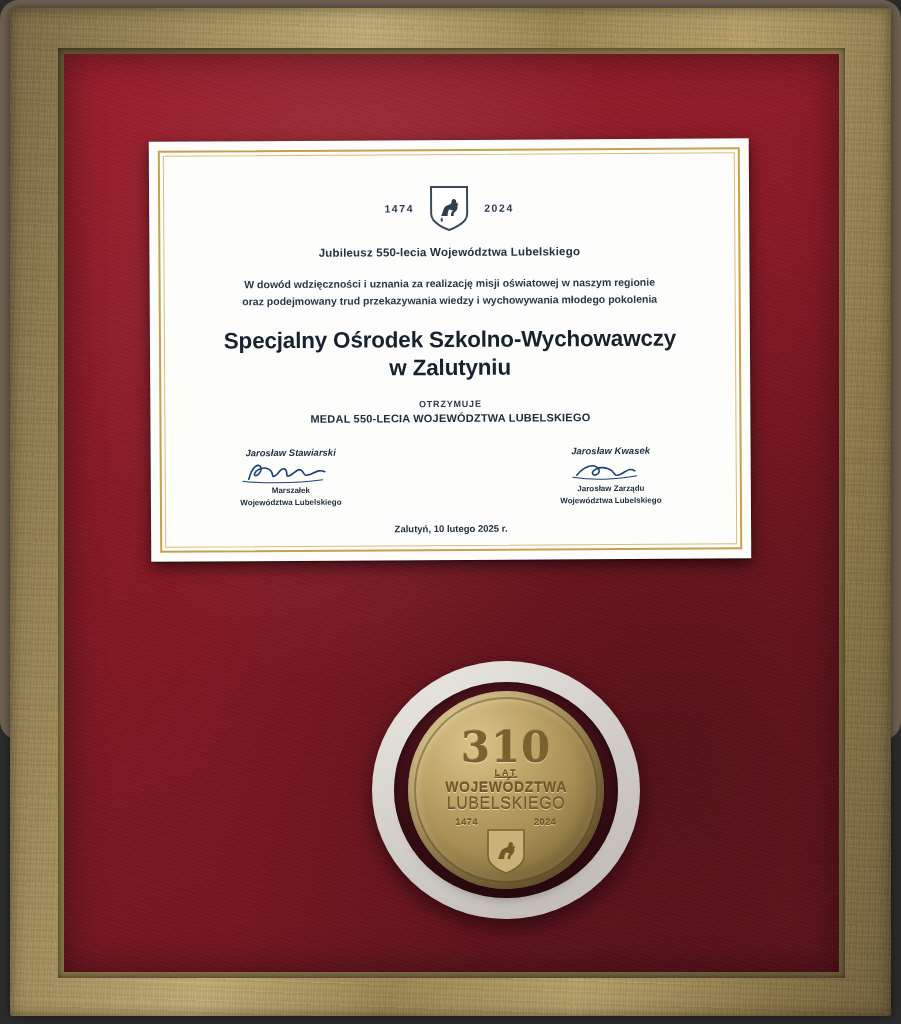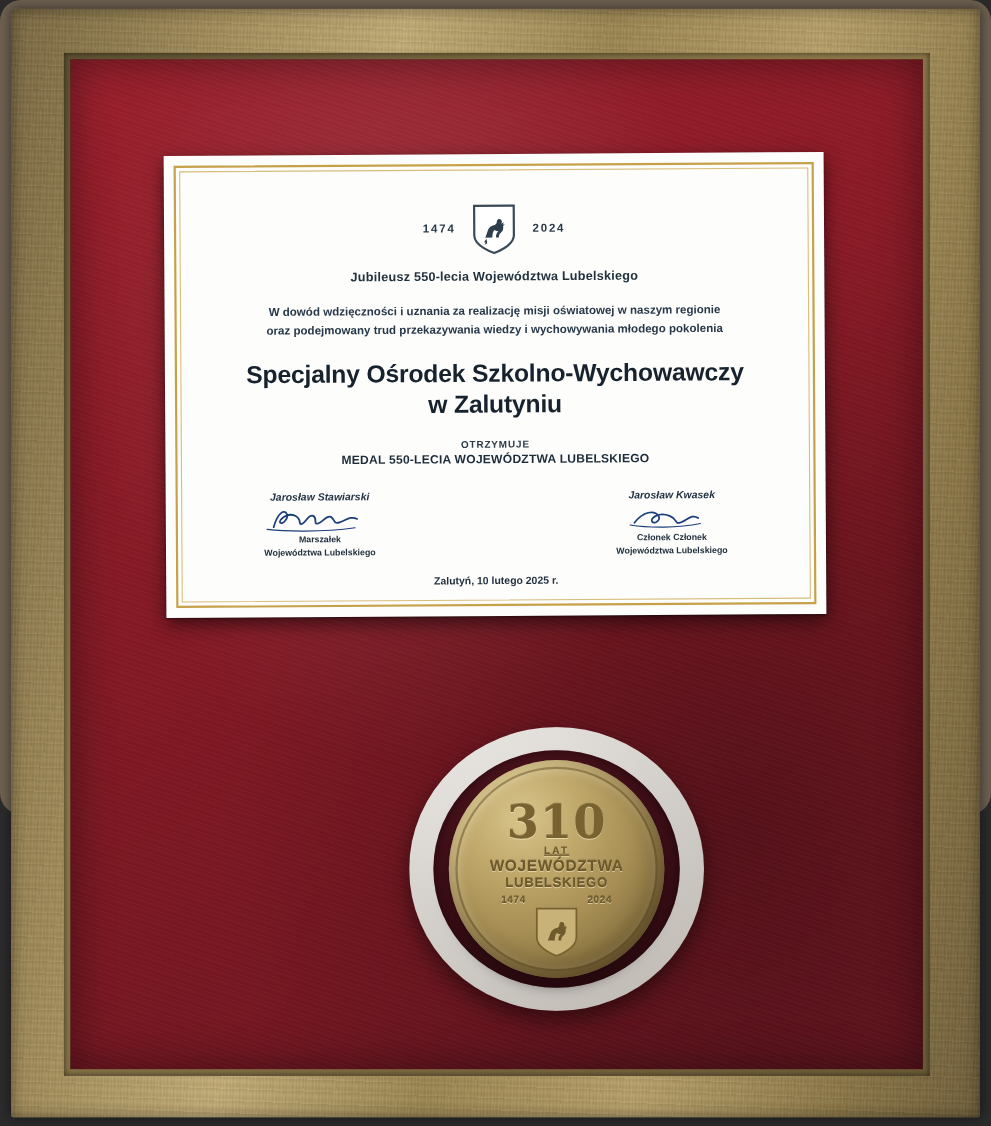--- a/index.html
+++ b/index.html
@@ -289,22 +289,22 @@
     text-decoration: underline;
   }
   #medal-woj {
     font-size: 14px;
     font-weight: 700;
     letter-spacing: 0.6px;
     margin-top: 1px;
     color: #6e5829;
   }
   #medal-lub {
-    font-size: 12px;
-    font-weight: 700;
+    font-size: 16px;
+    font-weight: 400;
     letter-spacing: 0.6px;
     color: #6e5829;
   }
   #medal-years {
     display: flex;
     gap: 56px;
     margin-top: 4px;
     font-size: 9px;
     font-weight: 700;
     letter-spacing: 0.6px;
@@ -380,21 +380,21 @@
 
           <div class="sig-block">
             <div class="sig-name">Jarosław Kwasek</div>
             <div class="sig-mark">
               <svg width="120" height="26" viewBox="0 0 120 26" aria-hidden="true">
                 <path d="M26 18 C34 8 44 6 48 12 C50 16 44 20 42 17 C40 14 48 8 58 12 C66 15 62 20 68 18 C74 16 78 10 84 14" fill="none" stroke="#1b3f7a" stroke-width="1.6" stroke-linecap="round"></path>
                 <path d="M22 20 C40 23 66 23 86 19" fill="none" stroke="#1b3f7a" stroke-width="1" stroke-linecap="round"></path>
               </svg>
             </div>
             <div class="sig-role">
-              <div>Członek Członek</div>
+              <div>Jarosław Zarządu</div>
               <div>Województwa Lubelskiego</div>
             </div>
           </div>
         </div>
 
         <div id="cert-place-date">Zalutyń, 10 lutego 2025 r.</div>
       </div>
     </div>
 
     <div id="medal-assembly">

